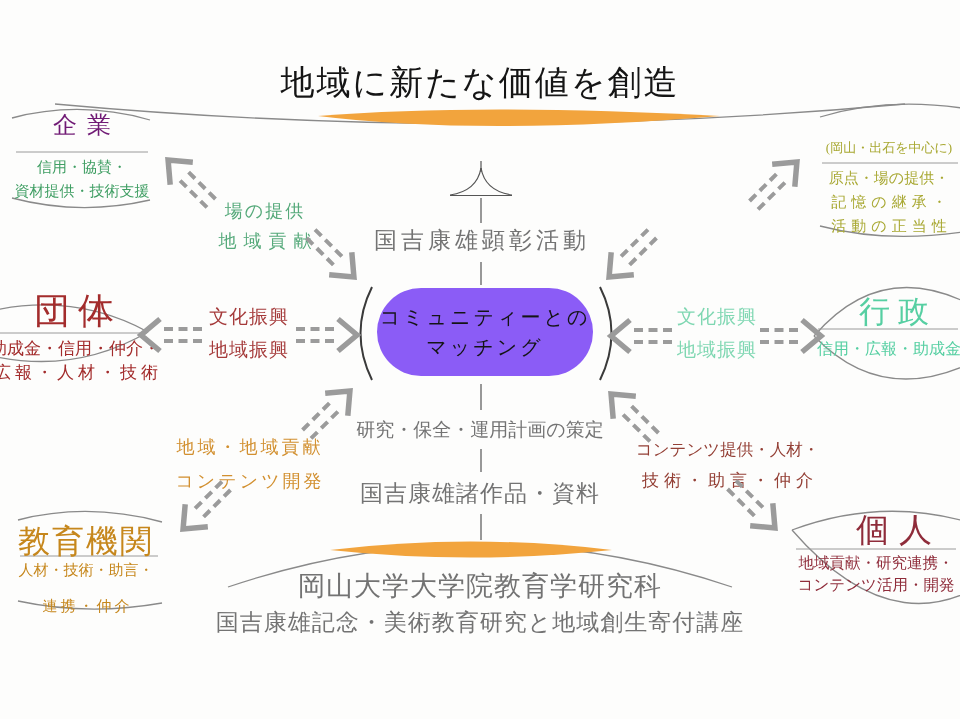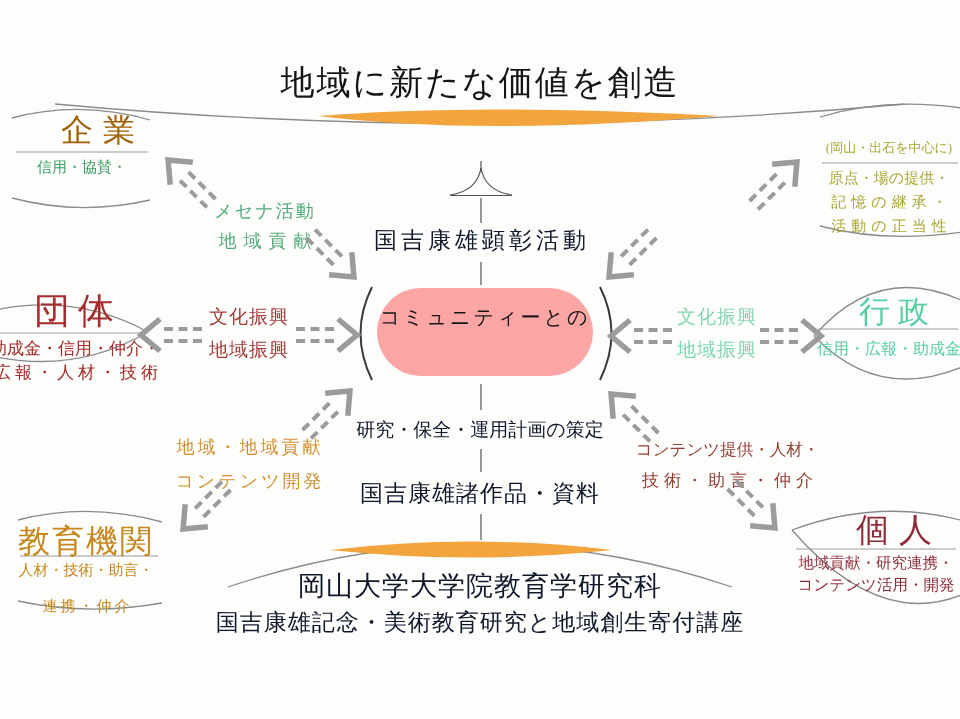--- a/index.html
+++ b/index.html
@@ -2,39 +2,39 @@
 <html><head>
 <meta charset="utf-8">
 <style>
   html,body{margin:0;padding:0;background:#fdfdfc;}
   #stage{
     position:relative; width:960px; height:719px; overflow:hidden;
     background:#fdfdfc;
     font-family:"Liberation Serif","DejaVu Serif",serif;
   }
   #artwork{position:absolute; left:0; top:0;}
-  .txt{position:absolute; text-align:center; white-space:nowrap; color:#0f172a;}
+  .txt{position:absolute; text-align:center; white-space:nowrap; color:#737373;}
   .line{display:block; white-space:nowrap;}
 
   
   .title{left:180px; top:60px; width:600px; font-size:34px; letter-spacing:2px; color:#151515;}
   .activity{left:320px; top:225px; width:320px; font-size:23px; letter-spacing:4px; text-indent:4px;}
   .pill{
     position:absolute; left:377px; top:288px; width:216px; height:88px;
-    border-radius:44px; background:#fca5a5; text-align:center;
+    border-radius:44px; background:#8b5cf6; text-align:center;
     font-size:20px; letter-spacing:3px; line-height:30px; padding-top:14px;
     box-sizing:border-box; color:#141414;
   }
   .plan{left:320px; top:417px; width:320px; font-size:19px;}
   .works{left:320px; top:478px; width:320px; font-size:23px; letter-spacing:1px;}
   .footer1{left:230px; top:568px; width:500px; font-size:27px; letter-spacing:1px;}
   .footer2{left:160px; top:607px; width:640px; font-size:23px; letter-spacing:1px;}
 
   
-  .company-title{left:24px; top:109px; width:148px; font-size:32px; letter-spacing:10px; text-indent:10px; color:#a16207;}
+  .company-title{left:8px; top:109px; width:148px; font-size:24px; letter-spacing:10px; text-indent:10px; color:#701a75;}
   .company-details{left:0px; top:155px; width:164px; font-size:15px; line-height:24px; color:#3f9e63;}
   .group-title{left:8px; top:287px; width:132px; font-size:36px; letter-spacing:8px; text-indent:8px; color:#a32c2c;}
   .group-details{left:-10px; top:337px; width:164px; font-size:17px; line-height:24px; color:#a32c2c;}
   .group-details .l2{letter-spacing:4px; text-indent:4px;}
   .edu-title{left:10px; top:520px; width:152px; font-size:32px; letter-spacing:2px; color:#c6871c;}
   .edu-details{left:5px; top:559px; width:162px; font-size:15px; line-height:22px; color:#c6871c;}
   .edu-details .l2{letter-spacing:3px; text-indent:3px;margin-top:14px;}
   .region-title{left:820px; top:101px; width:138px; font-size:30px; letter-spacing:8px; text-indent:8px; color:#a8a832;}
   .region-subtitle{left:818px; top:139px; width:142px; font-size:13px; color:#a8a832;}
   .region-details{left:818px; top:166px; width:142px; font-size:15px; line-height:24px; color:#a8a832;}
@@ -115,30 +115,32 @@
     <path d="M 372,287 Q 349,333 372,380" fill="none" stroke="#3a3a3a" stroke-width="2"></path>
     <path d="M 600,287 Q 623,333 600,380" fill="none" stroke="#3a3a3a" stroke-width="2"></path>
   </svg>
 
   <div class="txt title">地域に新たな価値を創造</div>
 
   <div class="txt activity">国吉康雄顕彰活動</div>
 
   <div class="pill">
     <span class="line">コミュニティーとの</span>
+    <span class="line">マッチング</span>
   </div>
 
   <div class="txt plan">研究・保全・運用計画の策定</div>
   <div class="txt works">国吉康雄諸作品・資料</div>
   <div class="txt footer1">岡山大学大学院教育学研究科</div>
   <div class="txt footer2">国吉康雄記念・美術教育研究と地域創生寄付講座</div>
 
   <div class="txt company-title">企業</div>
   <div class="txt company-details">
     <span class="line">信用・協賛・</span>
+    <span class="line">資材提供・技術支援</span>
   </div>
 
   <div class="txt group-title">団体</div>
   <div class="txt group-details">
     <span class="line">助成金・信用・仲介・</span>
     <span class="line l2">広報・人材・技術</span>
   </div>
 
   <div class="txt edu-title">教育機関</div>
   <div class="txt edu-details">
@@ -158,21 +160,21 @@
     <span class="line">信用・広報・助成金</span>
   </div>
 
   <div class="txt indiv-title">個人</div>
   <div class="txt indiv-details">
     <span class="line">地域貢献・研究連携・</span>
     <span class="line">コンテンツ活用・開発</span>
   </div>
 
   <div class="txt mecenat">
-    <span class="line">メセナ活動</span>
+    <span class="line">場の提供</span>
     <span class="line l2">地域貢献</span>
   </div>
   <div class="txt culture-left">
     <span class="line">文化振興</span>
     <span class="line">地域振興</span>
   </div>
   <div class="txt culture-right">
     <span class="line">文化振興</span>
     <span class="line">地域振興</span>
   </div>

